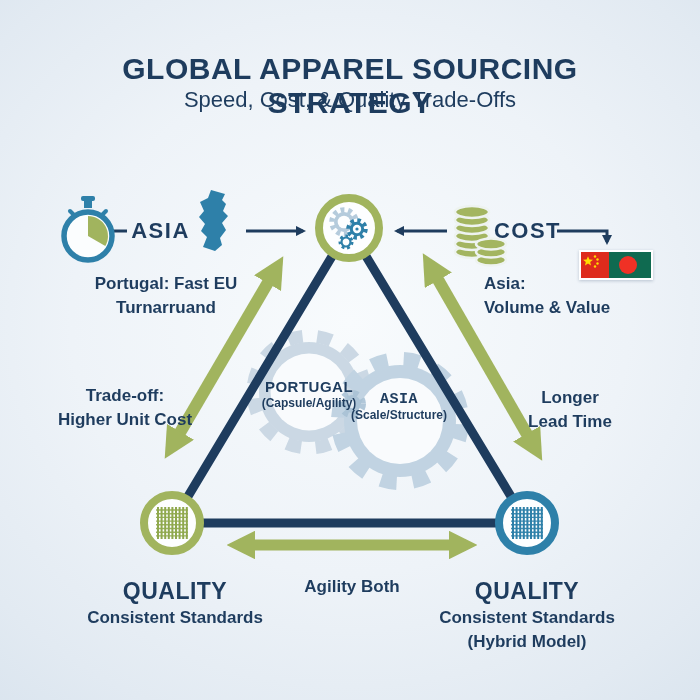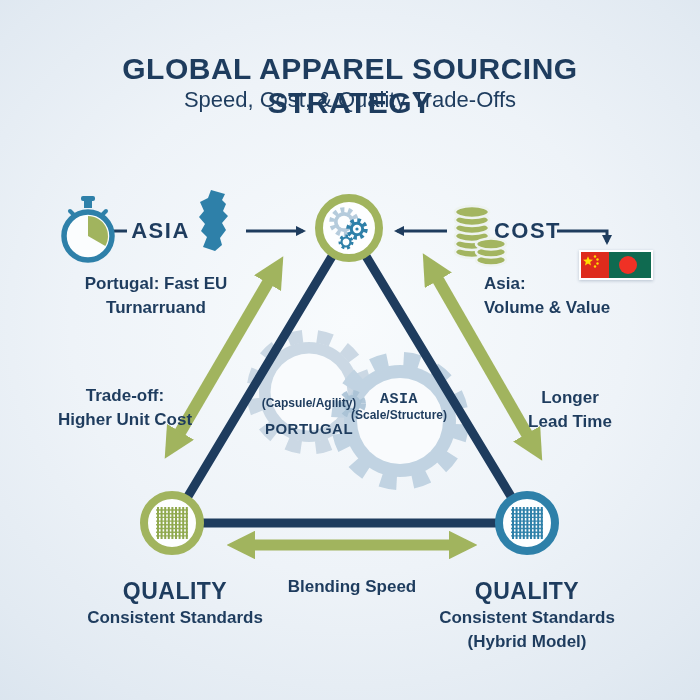--- a/index.html
+++ b/index.html
@@ -158,21 +158,21 @@
       </g>
       <rect x="30" y="2" width="42" height="26" fill="#0f6a50"></rect>
       <circle cx="49" cy="15" r="9" fill="#ef3125"></circle>
     </svg>
   </div>
 
   <div class="txt title" style="left:50px;top:52px;width:600px;">GLOBAL APPAREL SOURCING STRATEGY</div>
   <div class="txt subtitle" style="left:100px;top:87px;width:500px;">Speed, Cost, &amp; Quality Trade-Offs</div>
 
   <div class="txt axis-label" style="left:113px;top:218px;width:95px;">ASIA</div>
-  <div class="txt note" style="left:46px;top:272px;width:220px;">
+  <div class="txt note" style="left:56px;top:272px;width:220px;">
     <span>Portugal: Fast EU</span><br>
     <span>Turnarruand</span>
   </div>
 
   <div class="txt axis-label" style="left:490px;top:218px;width:75px;">COST</div>
   <div class="txt note" style="left:484px;top:272px;width:190px;text-align:left;">
     <span>Asia:</span><br>
     <span>Volume &amp; Value</span>
   </div>
 
@@ -181,24 +181,24 @@
     <span>Higher Unit Cost</span>
   </div>
 
   <div class="txt note" style="left:495px;top:386px;width:150px;">
     <span>Longer</span><br>
     <span>Lead Time</span>
   </div>
 
   <div class="txt note" style="left:252px;top:551px;width:200px;">
     <br>
-    <span>Blending Speed</span>
-  </div>
-
-  <div class="txt gear-title" style="left:239px;top:378px;width:140px;margin-top:42px;">PORTUGAL</div>
+    <span>Agility Both</span>
+  </div>
+
+  <div class="txt gear-title" style="left:239px;top:378px;width:140px;">PORTUGAL</div>
   <div class="txt gear-sub" style="left:239px;top:396px;width:140px;">(Capsule/Agility)</div>
   <div class="txt gear-title" style="left:329px;top:391px;width:140px;font-family:Liberation Mono, monospace;">ASIA</div>
   <div class="txt gear-sub" style="left:329px;top:408px;width:140px;">(Scale/Structure)</div>
 
   <div class="txt quality" style="left:75px;top:578px;width:200px;">QUALITY</div>
   <div class="txt note" style="left:55px;top:606px;width:240px;">Consistent Standards</div>
 
   <div class="txt quality" style="left:427px;top:578px;width:200px;">QUALITY</div>
   <div class="txt note" style="left:407px;top:606px;width:240px;">
     <span>Consistent Standards</span><br>

